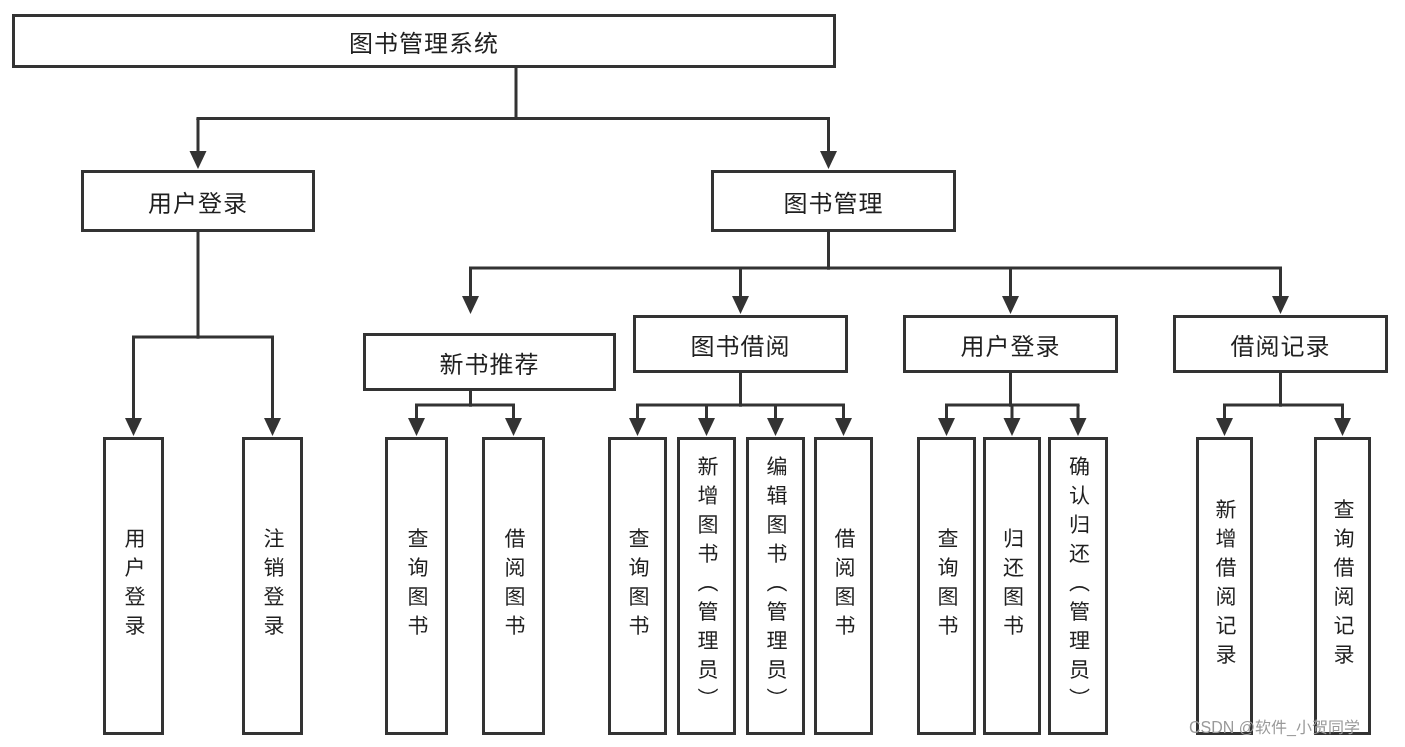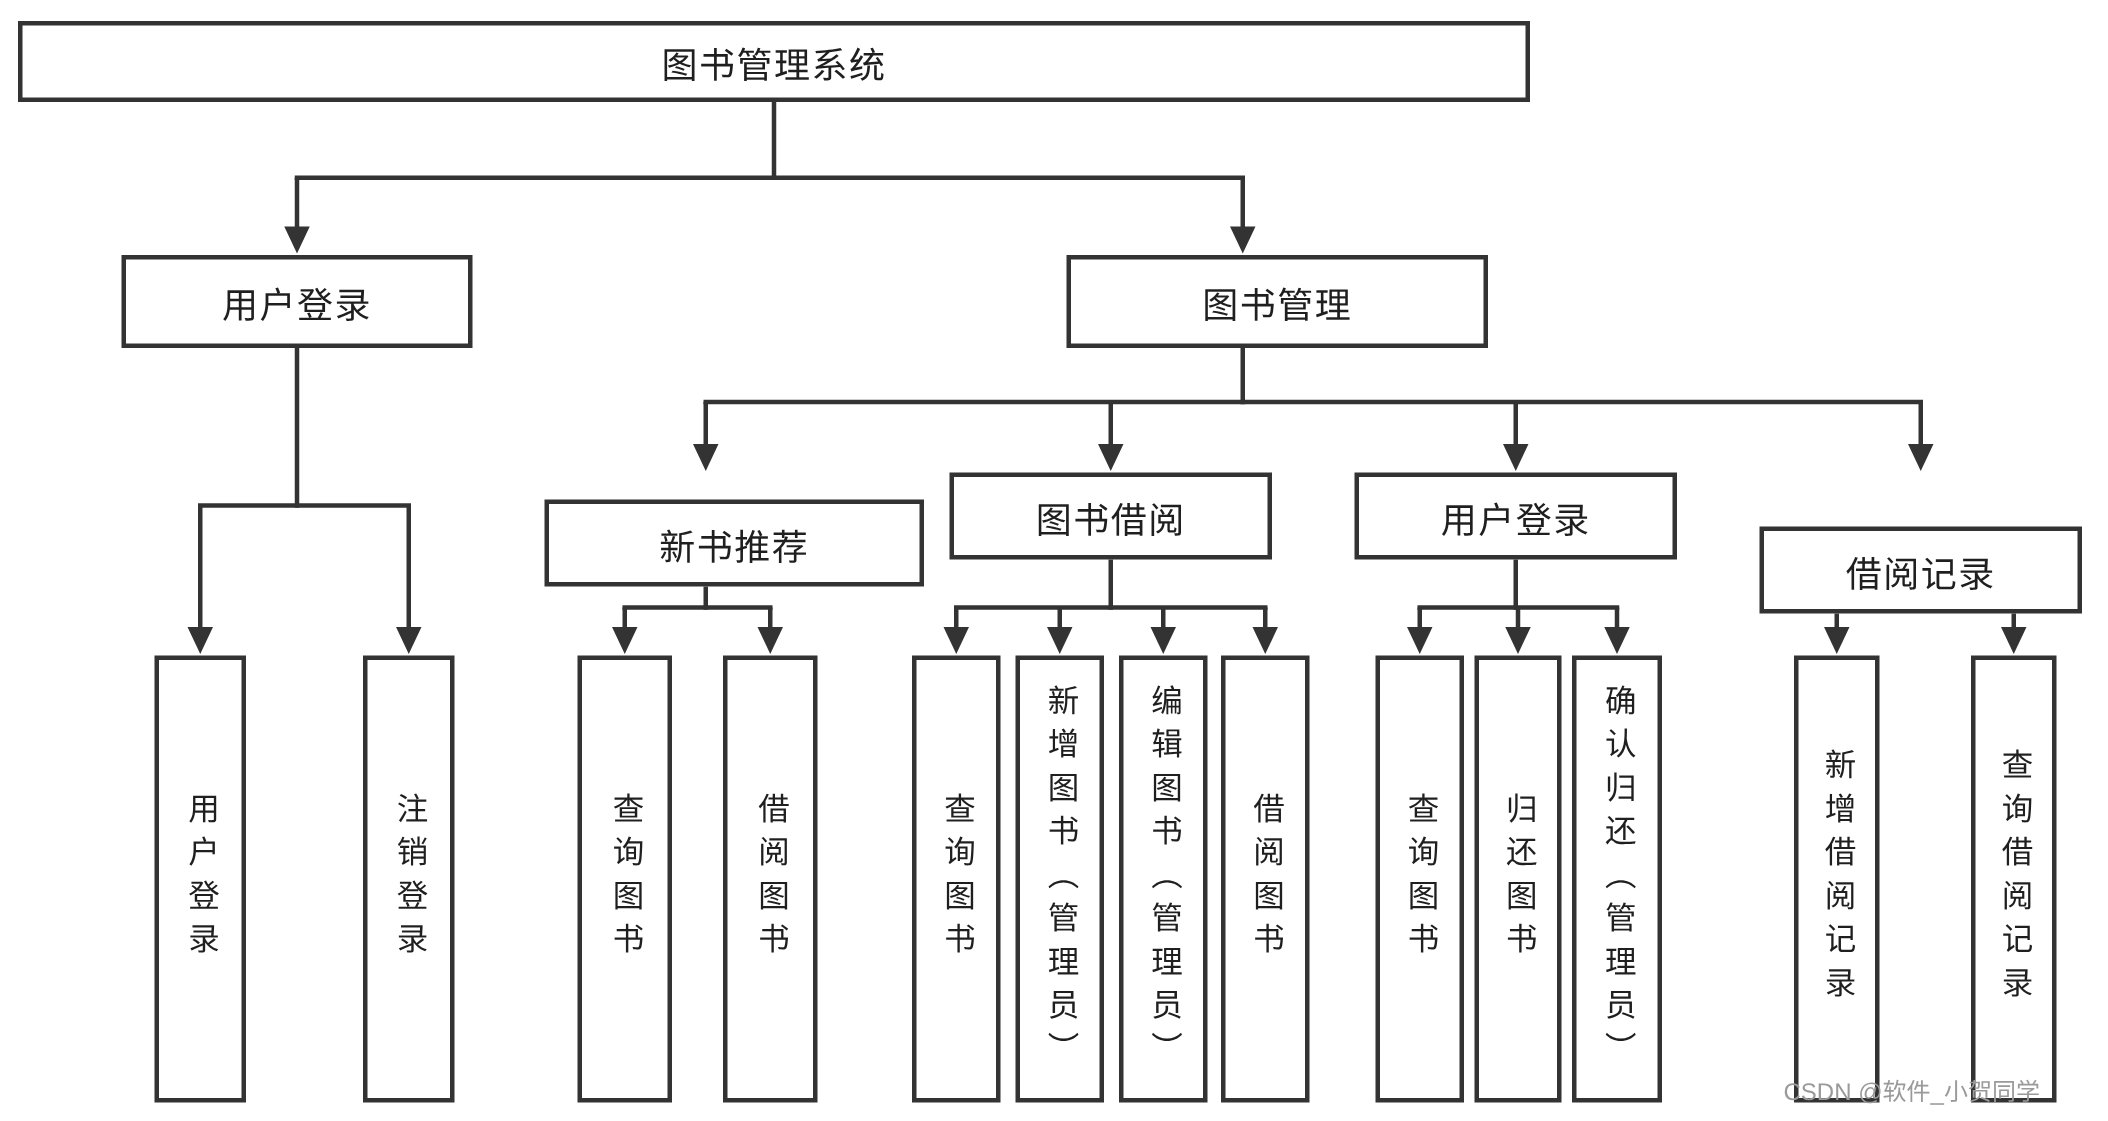--- a/index.html
+++ b/index.html
@@ -127,41 +127,41 @@
     <g>
       <line x1="1280.5" y1="371" x2="1280.5" y2="406.5"></line>
       <line x1="1223" y1="405" x2="1344" y2="405"></line>
       <line x1="1224.5" y1="405" x2="1224.5" y2="420"></line>
       <polygon points="1216,418 1233,418 1224.5,436"></polygon>
       <line x1="1342.5" y1="405" x2="1342.5" y2="420"></line>
       <polygon points="1334,418 1351,418 1342.5,436"></polygon>
     </g>
   </svg>
 
-  <div class="box" style="left:12px; top:14px; width:1008px; height:54px;">
+  <div class="box" style="left:12px; top:14px; width:824px; height:54px;">
     <span class="hlabel">图书管理系统</span>
   </div>
 
   <div class="box" style="left:81px; top:170px; width:234px; height:62px;">
     <span class="hlabel">用户登录</span>
   </div>
-  <div class="box" style="left:711px; top:170px; width:281px; height:62px;">
+  <div class="box" style="left:711px; top:170px; width:245px; height:62px;">
     <span class="hlabel">图书管理</span>
   </div>
 
   <div class="box" style="left:363px; top:333px; width:253px; height:58px;">
     <span class="hlabel">新书推荐</span>
   </div>
   <div class="box" style="left:633px; top:315px; width:215px; height:58px;">
     <span class="hlabel">图书借阅</span>
   </div>
   <div class="box" style="left:903px; top:315px; width:215px; height:58px;">
     <span class="hlabel">用户登录</span>
   </div>
-  <div class="box" style="left:1173px; top:315px; width:215px; height:58px;margin-top:36px;">
+  <div class="box" style="left:1173px; top:315px; width:215px; height:58px;">
     <span class="hlabel">借阅记录</span>
   </div>
 
   <div class="box leaf" style="left:103px; top:437px; width:61px; height:298px;">
     <span class="vlabel">用户登录</span>
   </div>
   <div class="box leaf" style="left:242px; top:437px; width:61px; height:298px;">
     <span class="vlabel">注销登录</span>
   </div>
 

